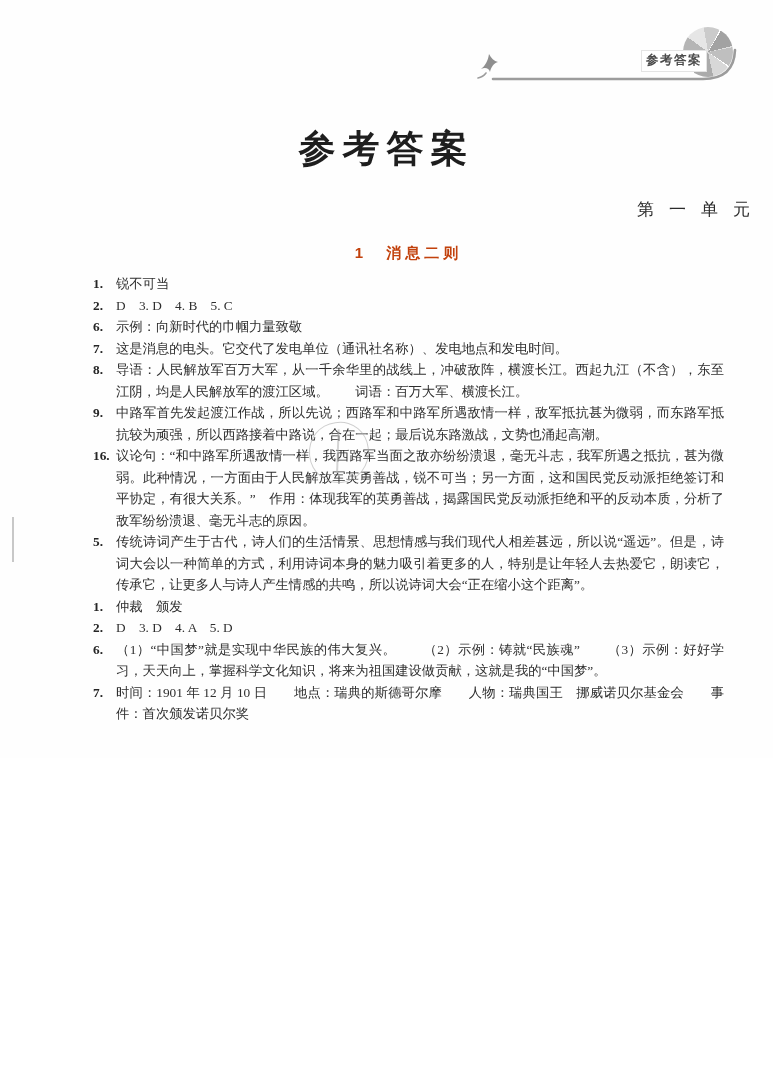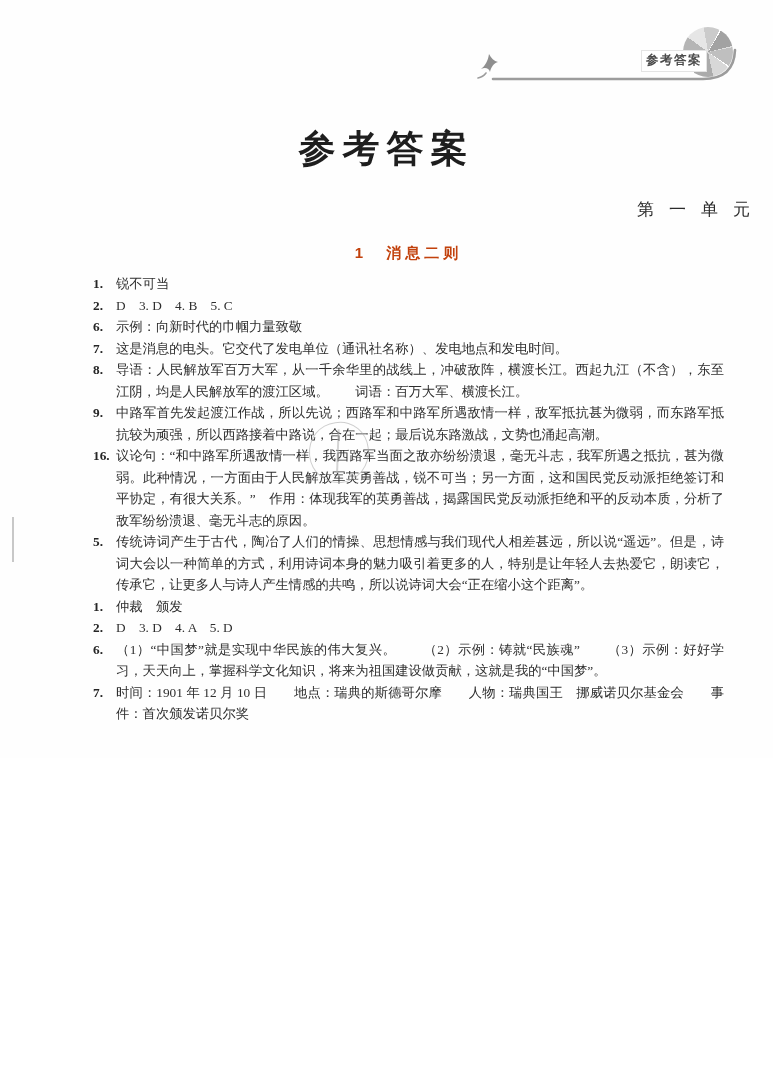--- a/index.html
+++ b/index.html
@@ -106,21 +106,21 @@
       <div class="item">
         <span class="num">9.</span>
         <span class="txt">中路军首先发起渡江作战，所以先说；西路军和中路军所遇敌情一样，敌军抵抗甚为微弱，而东路军抵抗较为顽强，所以西路接着中路说，合在一起；最后说东路激战，文势也涌起高潮。</span>
       </div>
       <div class="item">
         <span class="num">16.</span>
         <span class="txt">议论句：“和中路军所遇敌情一样，我西路军当面之敌亦纷纷溃退，毫无斗志，我军所遇之抵抗，甚为微弱。此种情况，一方面由于人民解放军英勇善战，锐不可当；另一方面，这和国民党反动派拒绝签订和平协定，有很大关系。”　作用：体现我军的英勇善战，揭露国民党反动派拒绝和平的反动本质，分析了敌军纷纷溃退、毫无斗志的原因。</span>
       </div>
       <div class="item">
         <span class="num">5.</span>
-        <span class="txt">传统诗词产生于古代，陶冶了人们的情操、思想情感与我们现代人相差甚远，所以说“遥远”。但是，诗词大会以一种简单的方式，利用诗词本身的魅力吸引着更多的人，特别是让年轻人去热爱它，朗读它，传承它，让更多人与诗人产生情感的共鸣，所以说诗词大会“正在缩小这个距离”。</span>
+        <span class="txt">传统诗词产生于古代，诗人们的生活情景、思想情感与我们现代人相差甚远，所以说“遥远”。但是，诗词大会以一种简单的方式，利用诗词本身的魅力吸引着更多的人，特别是让年轻人去热爱它，朗读它，传承它，让更多人与诗人产生情感的共鸣，所以说诗词大会“正在缩小这个距离”。</span>
       </div>
       <div class="item">
         <span class="num">1.</span>
         <span class="txt">仲裁　颁发</span>
       </div>
       <div class="item">
         <span class="num">2.</span>
         <span class="txt">D　3. D　4. A　5. D</span>
       </div>
       <div class="item">

